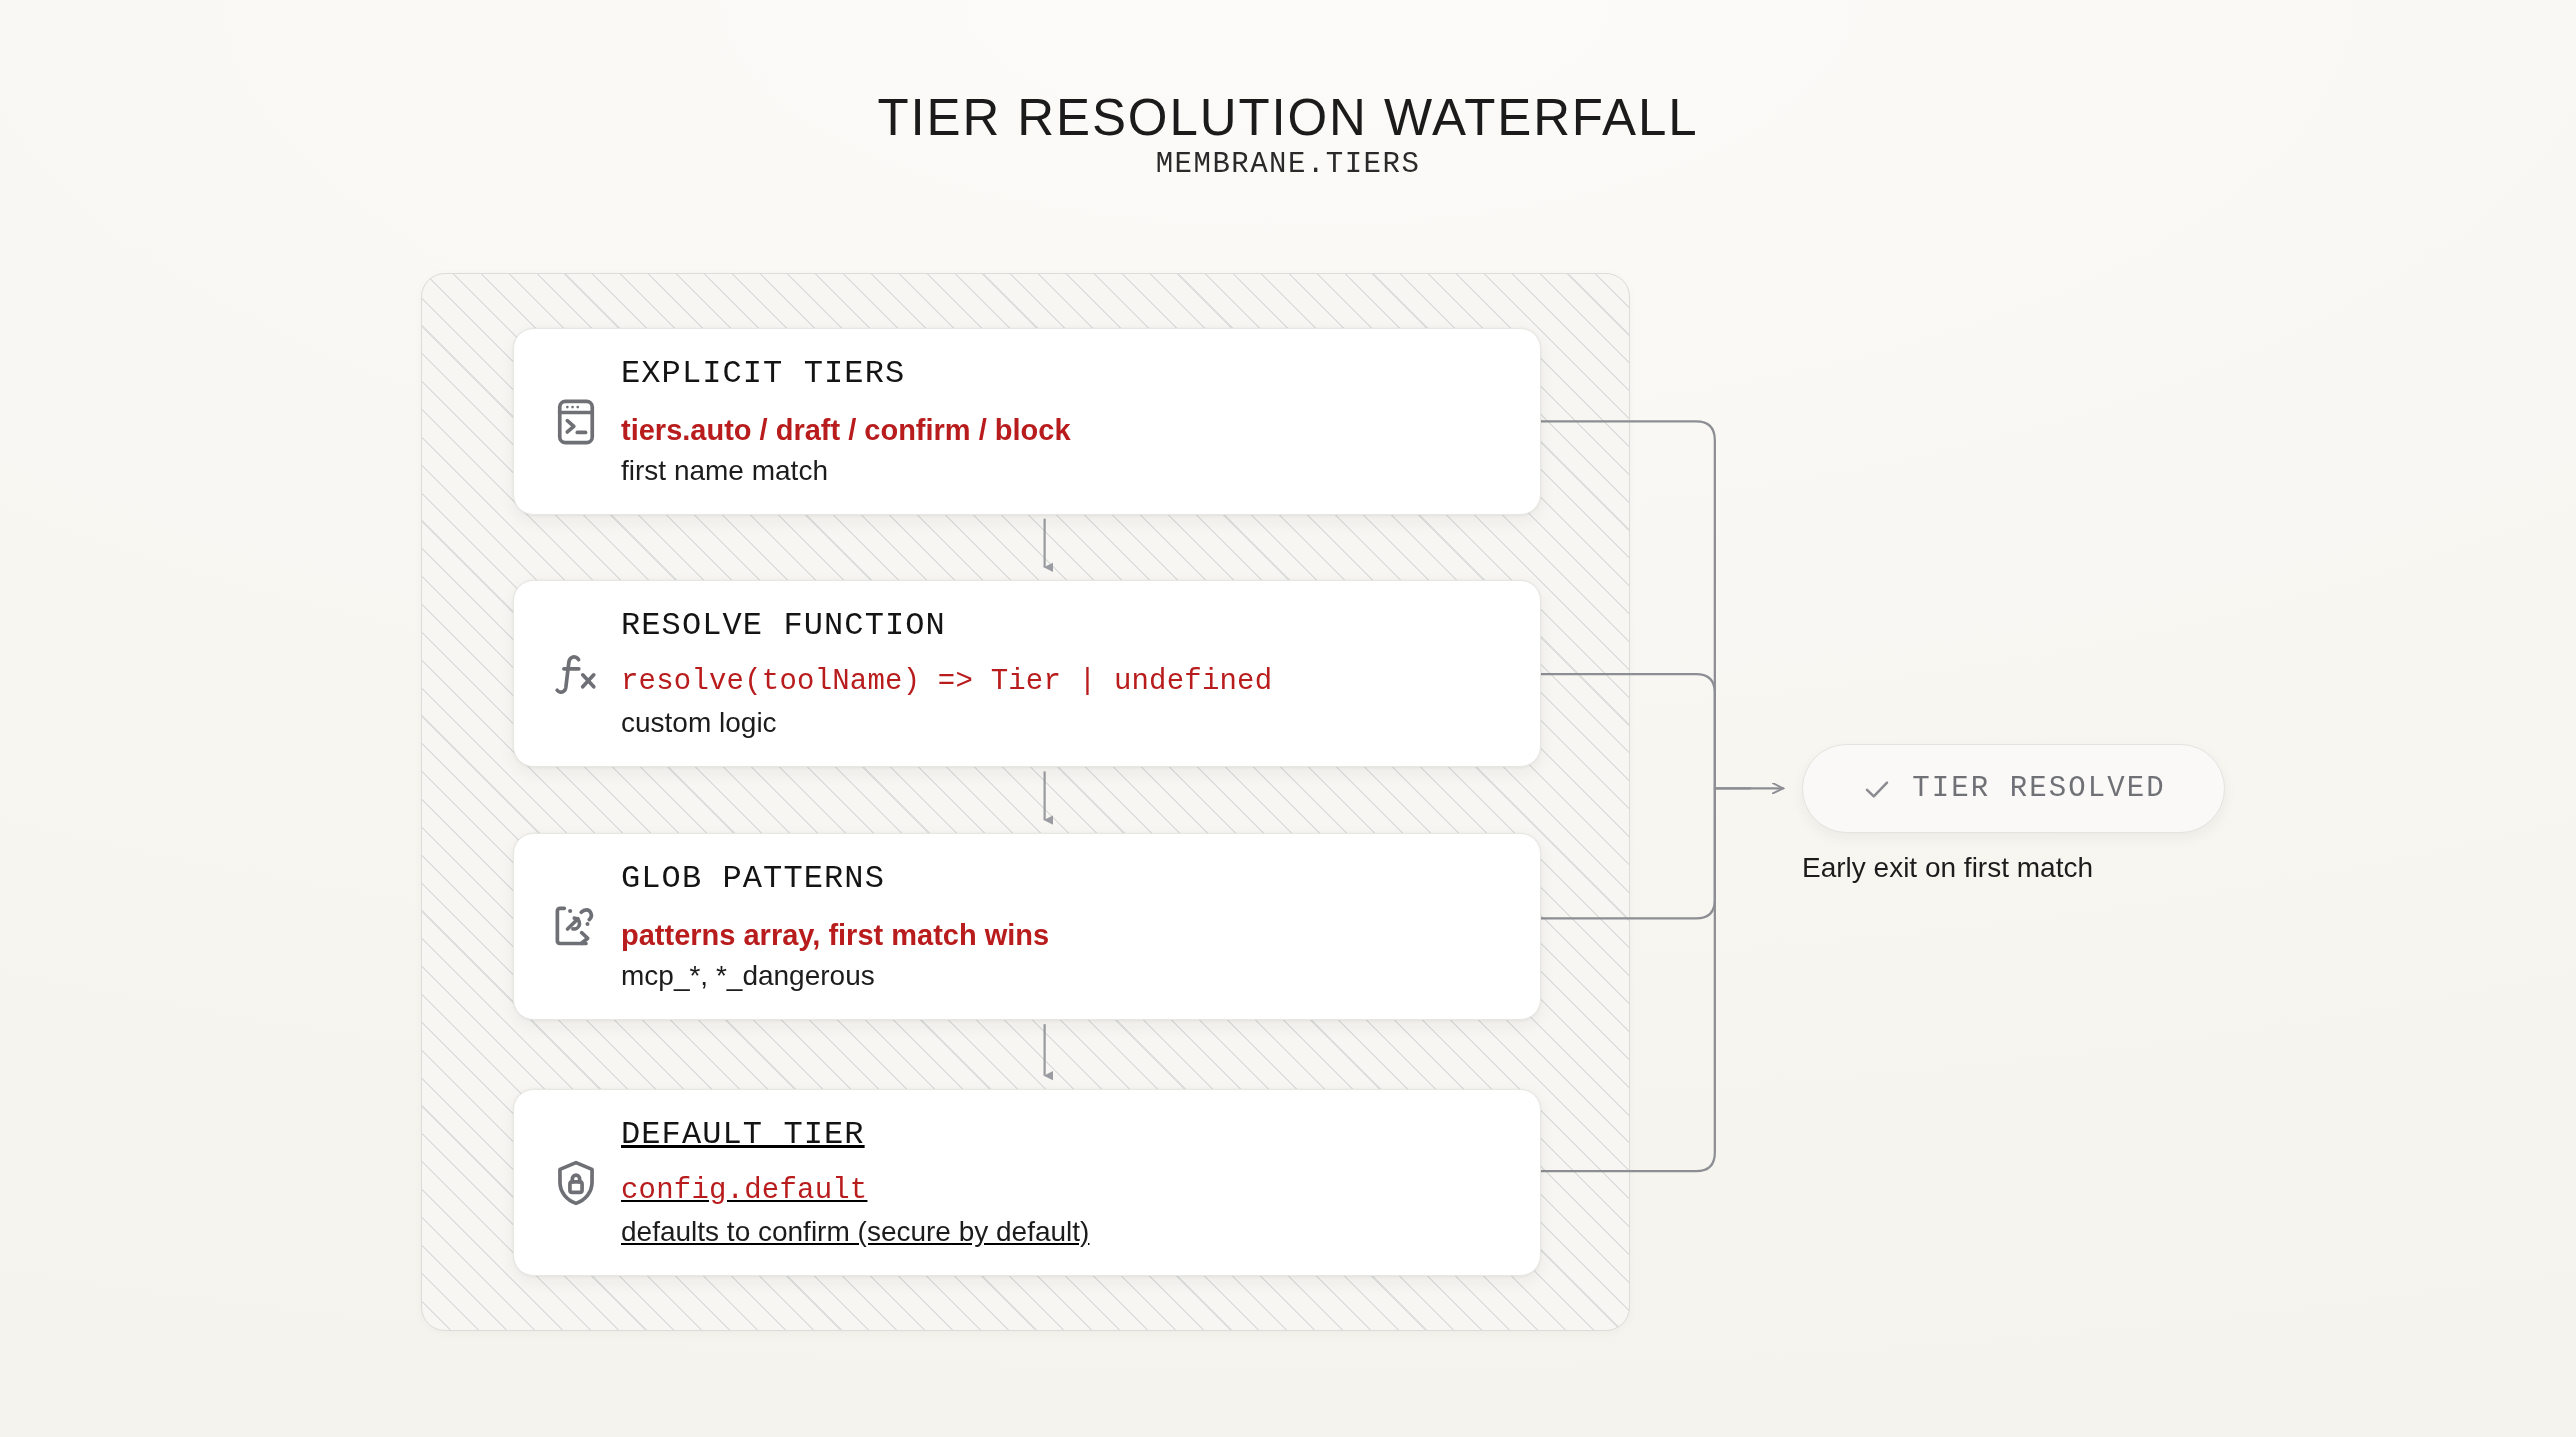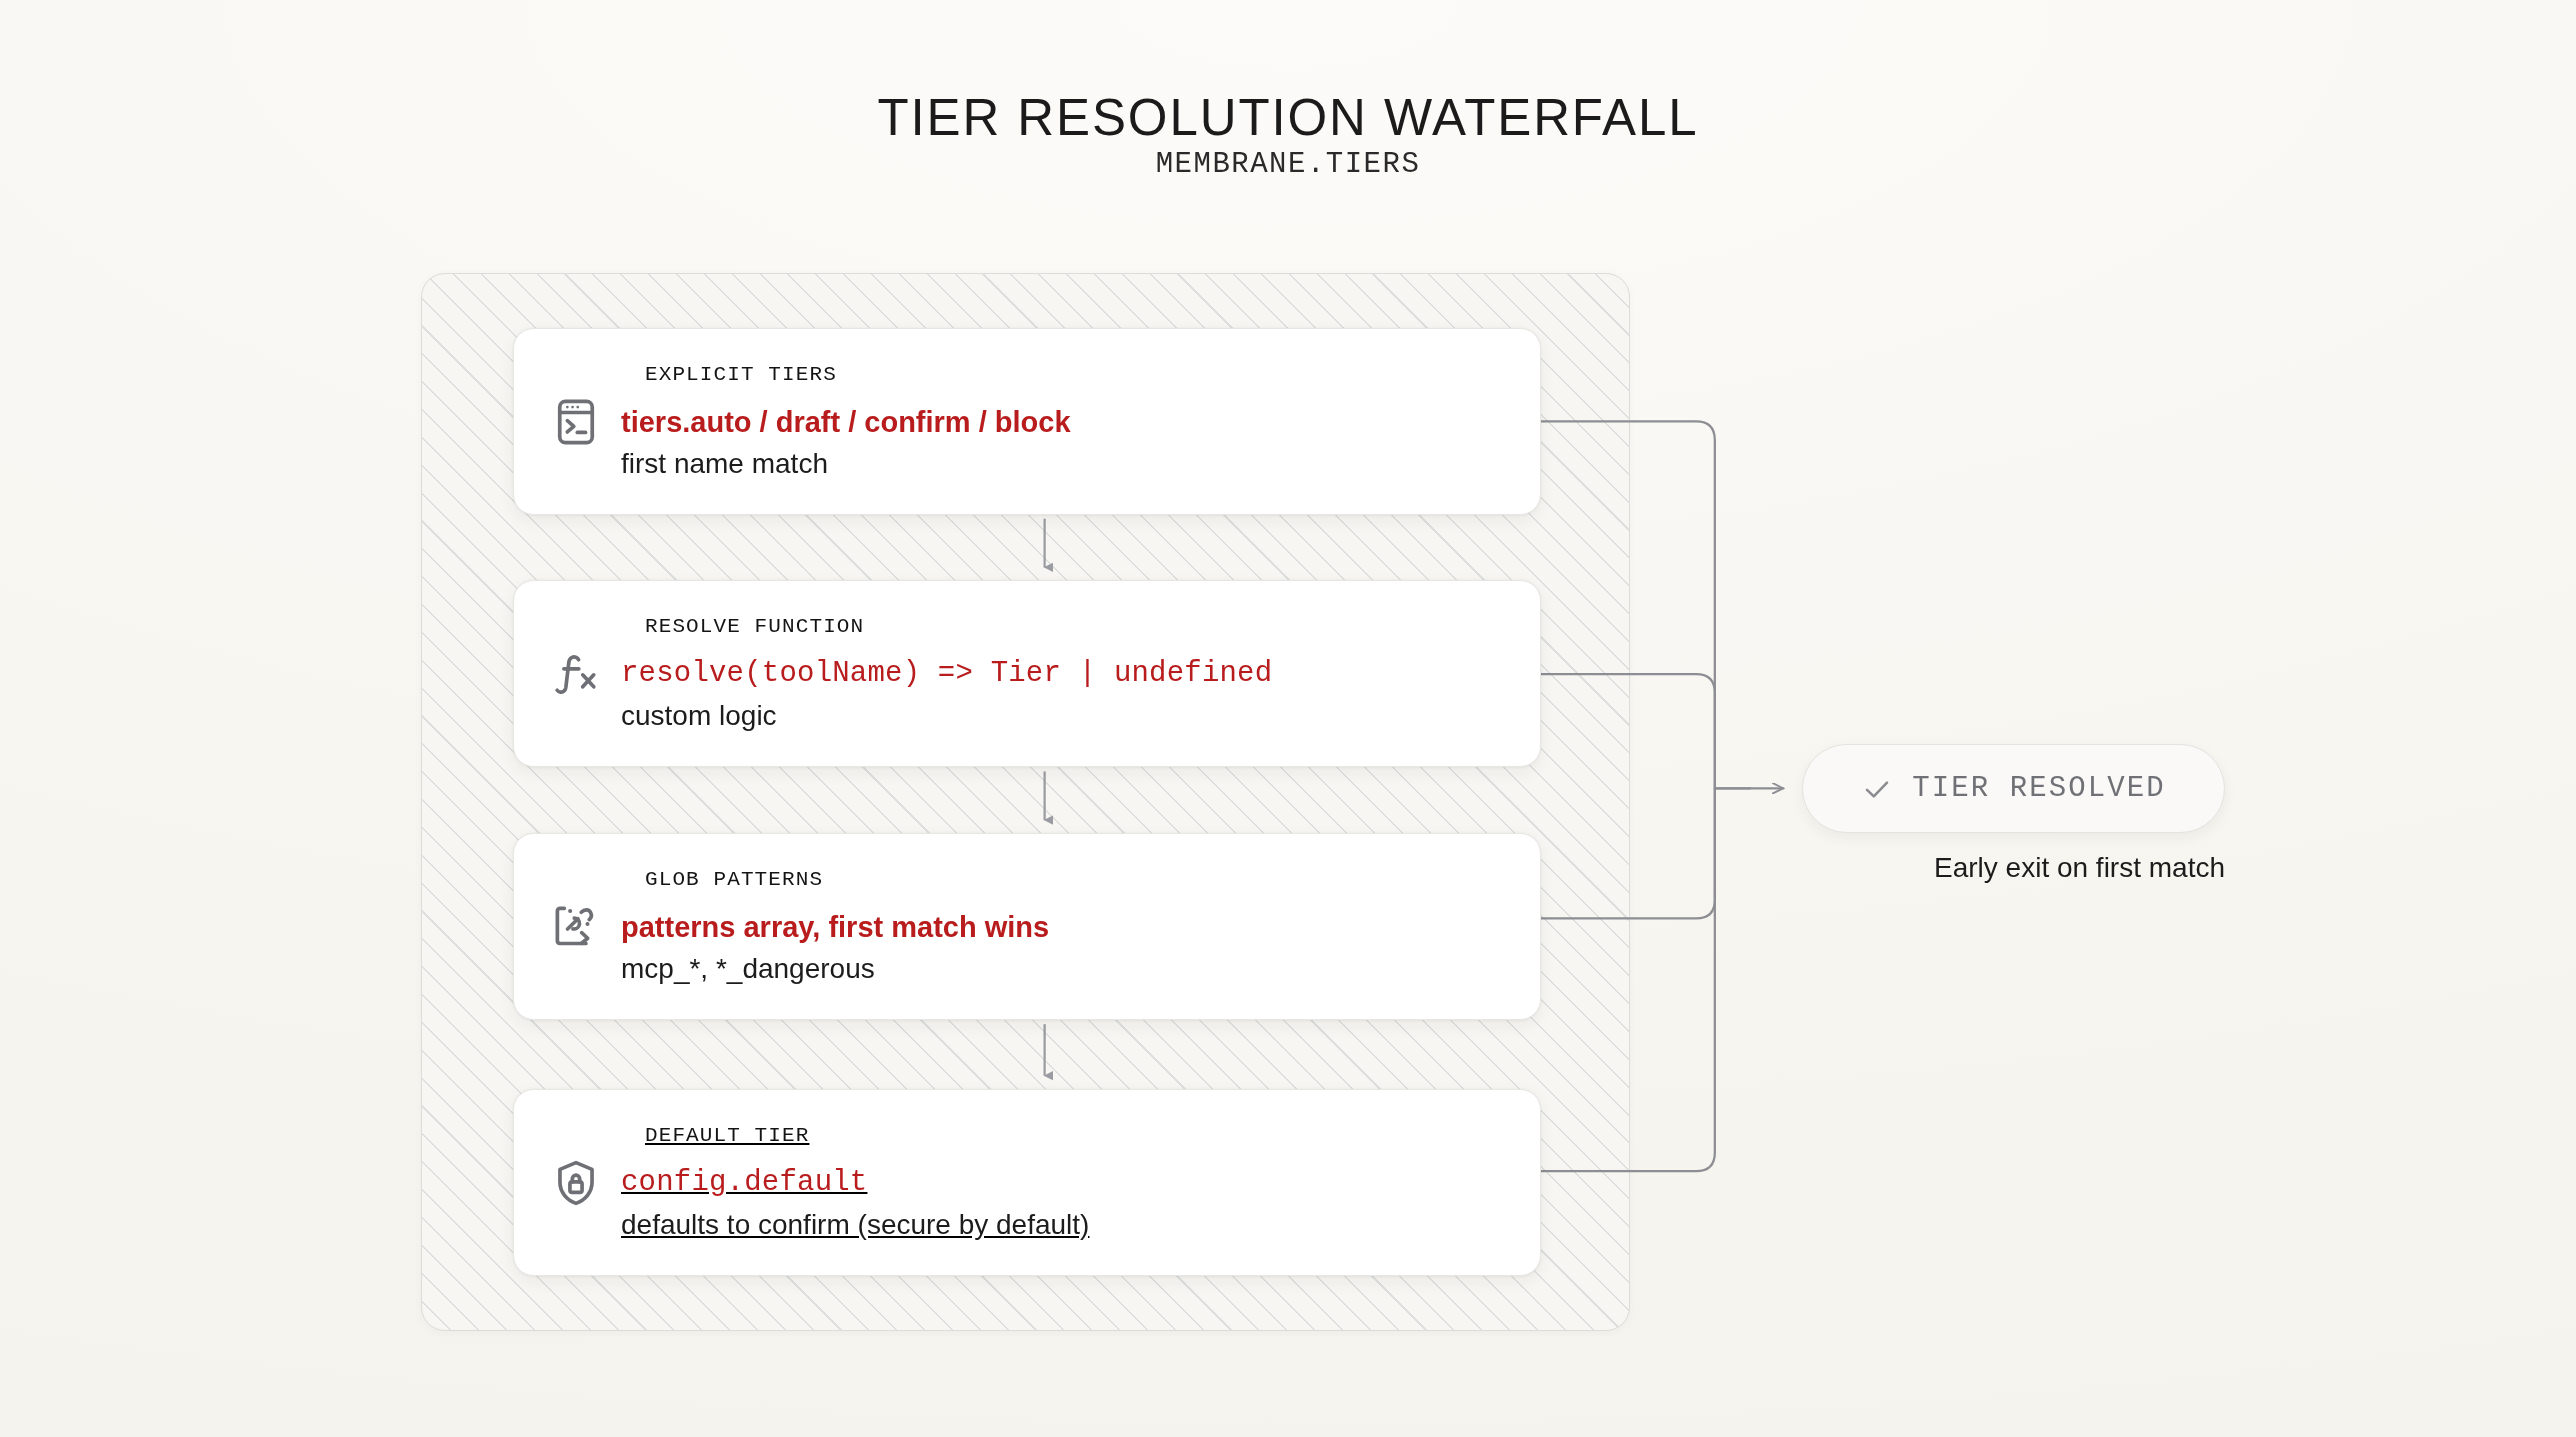--- a/index.html
+++ b/index.html
@@ -96,26 +96,25 @@
   }
   .card-icon svg { display: block; }
 
   .card-body {
     display: flex;
     flex-direction: column;
     justify-content: center;
   }
   .card-label {
     font-family: "Liberation Mono", monospace;
-    font-size: 21px;
+    font-size: 32px;
     letter-spacing: 1.1px;
     color: #141414;
     line-height: 1.32;
     white-space: pre;
-    margin-left: 24px;
   }
   .card-value {
     font-size: 29px;
     color: #b91c1c;
     line-height: 1.34;
     margin-top: 15px;
     white-space: pre;
   }
   .card-value.mono  { font-family: "Liberation Mono", monospace; font-weight: 400; letter-spacing: 0.2px; }
   .card-value.bold  { font-family: "Liberation Sans", sans-serif; font-weight: 700; }
@@ -160,21 +159,21 @@
     letter-spacing: 2.1px;
     color: #6f7176;
     white-space: pre;
   }
 
   .result-note {
     position: absolute;
     left: 1802px;
     top: 852px;
     width: 423px;
-    text-align: right;
+    text-align: left;
     font-size: 28px;
     color: #1c1c1c;
     white-space: pre;
   }
 </style>
 </head>
 <body>
 
 <div class="stage">
 

